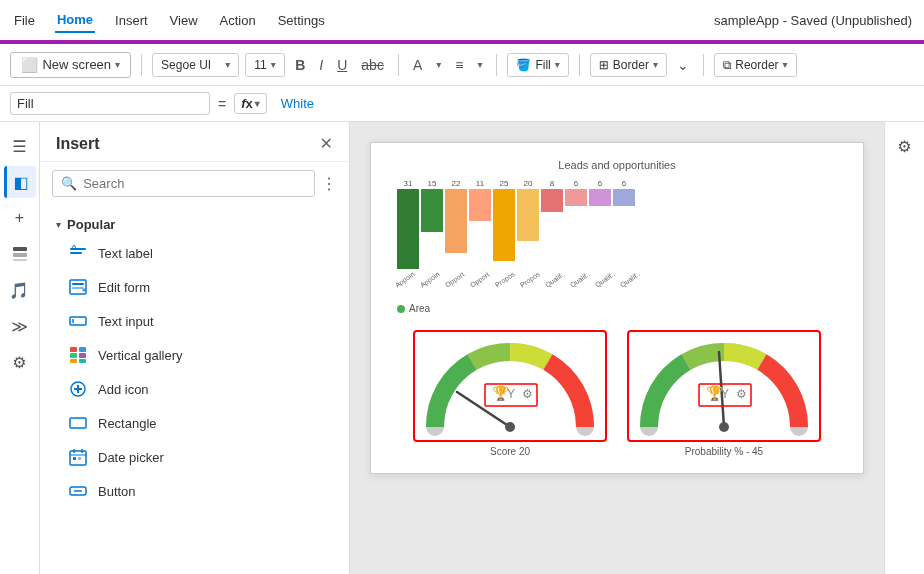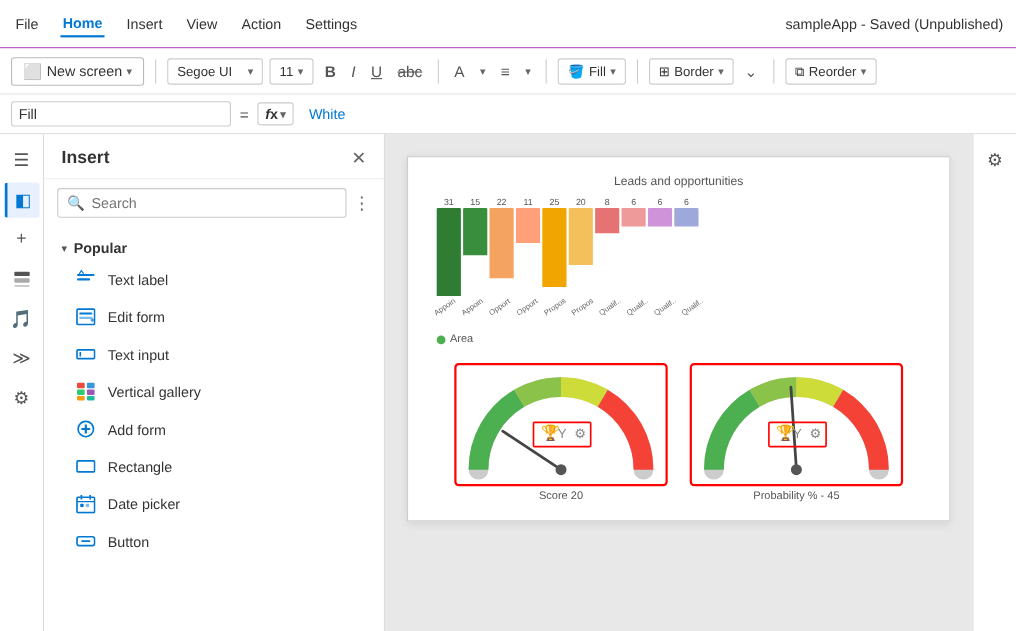--- a/index.html
+++ b/index.html
@@ -1,21 +1,21 @@
 <!DOCTYPE html>
 <html><head>
   <meta charset="utf-8">
   <style>
     * { box-sizing: border-box; margin: 0; padding: 0; }
     body { font-family: 'Segoe UI', Arial, sans-serif; font-size: 13px; background: #f3f3f3; overflow: hidden; width: 924px; height: 574px; }
 
     
     .menu-bar {
       display: flex; align-items: center; justify-content: space-between;
-      background: #fff; border-bottom: 1px solid #a21caf;
+      background: #fff; border-bottom: 4px solid #a21caf;
       padding: 0 12px; height: 44px;
     }
     .menu-bar-left { display: flex; align-items: center; gap: 18px; }
     .menu-item { font-size: 13px; color: #333; cursor: pointer; padding: 4px 2px; }
     .menu-item.active { font-weight: 600; border-bottom: 2px solid #0078d4; color: #0078d4; }
     .menu-bar-right { font-size: 13px; color: #333; }
 
     
     .toolbar {
       display: flex; align-items: center; gap: 6px;
@@ -317,21 +317,21 @@
       </div>
 
       <div class="insert-item">
         <div class="insert-item-icon">
           <svg width="18" height="18" viewBox="0 0 18 18">
             <circle cx="9" cy="9" r="7" stroke="#0078d4" fill="none" stroke-width="1.5"></circle>
             <line x1="9" y1="5" x2="9" y2="13" stroke="#0078d4" stroke-width="2"></line>
             <line x1="5" y1="9" x2="13" y2="9" stroke="#0078d4" stroke-width="2"></line>
           </svg>
         </div>
-        <span class="insert-item-label">Add form</span>
+        <span class="insert-item-label">Add icon</span>
       </div>
 
       <div class="insert-item">
         <div class="insert-item-icon">
           <svg width="18" height="18" viewBox="0 0 18 18">
             <rect x="1" y="4" width="16" height="10" rx="1" stroke="#0078d4" fill="none" stroke-width="1.5"></rect>
           </svg>
         </div>
         <span class="insert-item-label">Rectangle</span>
       </div>

